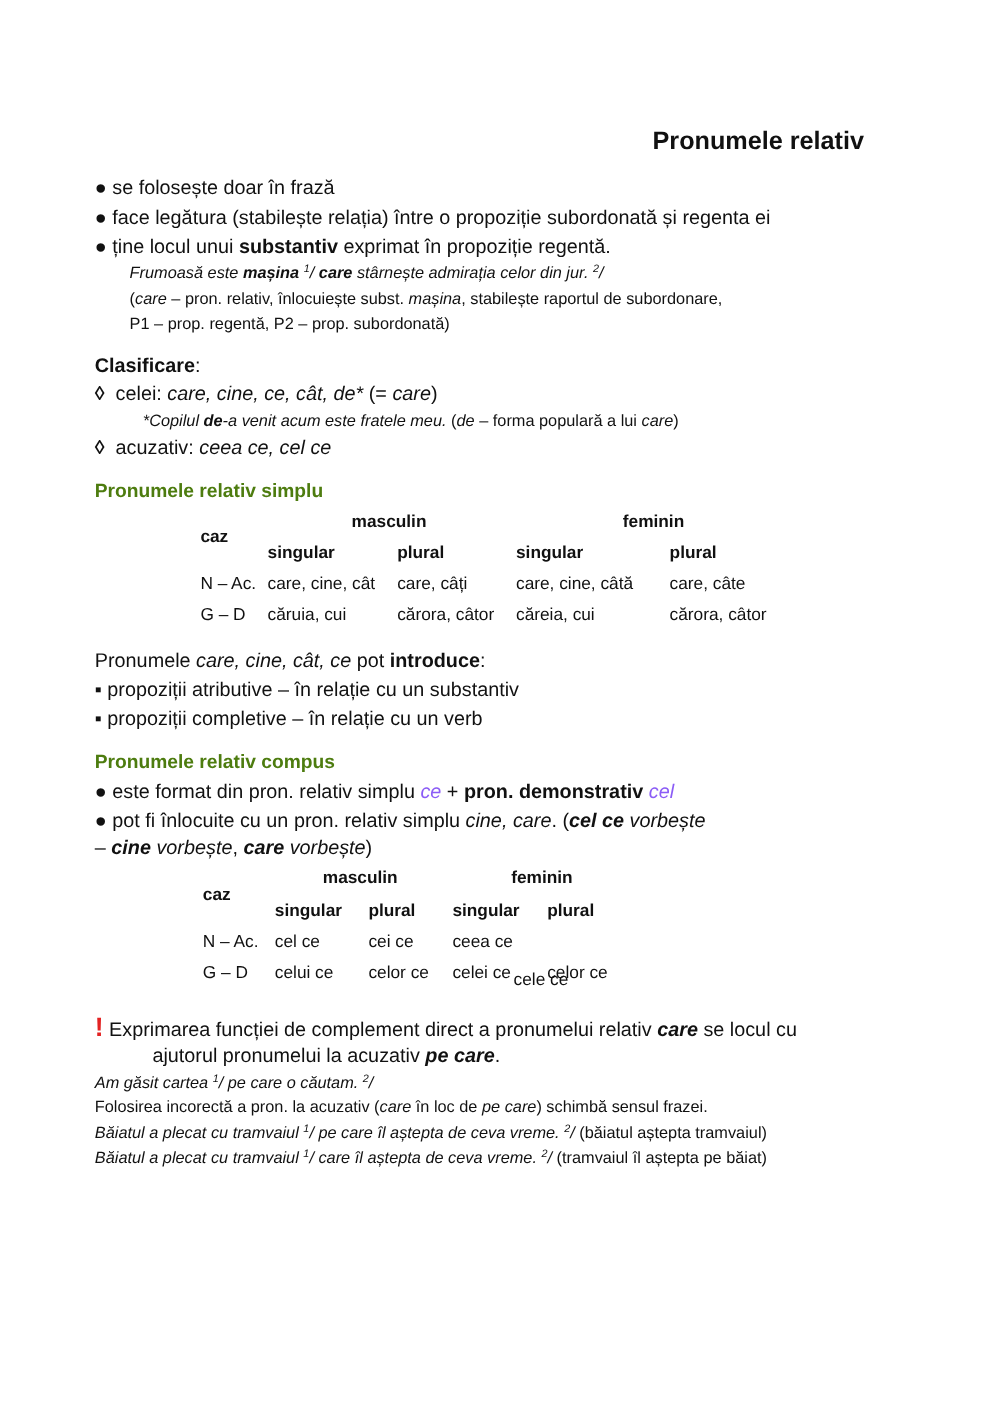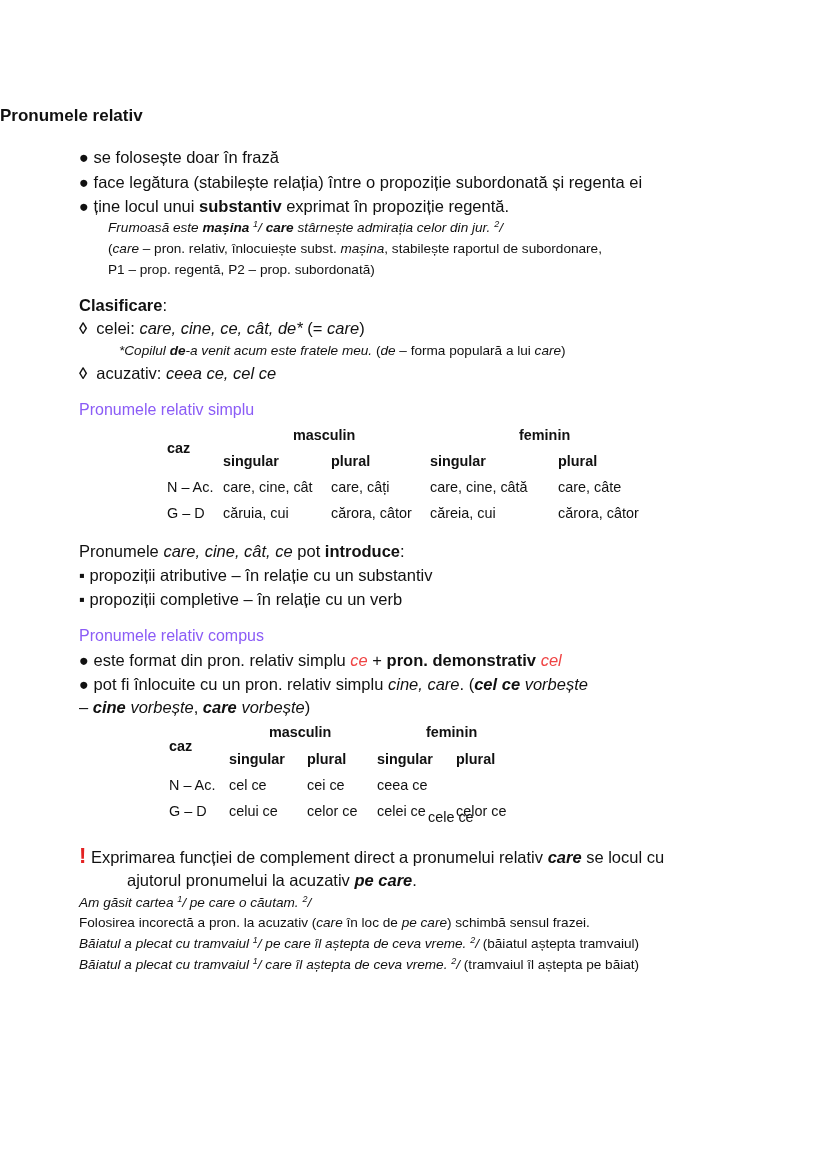--- a/index.html
+++ b/index.html
@@ -3,27 +3,27 @@
 <meta charset="utf-8">
 <style>
   html, body { margin: 0; padding: 0; background: #ffffff; }
   body {
     width: 828px; height: 1171px; position: relative; overflow: hidden;
     font-family: "Liberation Sans", "DejaVu Sans", sans-serif;
     color: #111111;
   }
   .page { position: absolute; left: 0; top: 0; width: 828px; height: 1171px; }
   .abs { position: absolute; white-space: nowrap; }
-  .title { font-size: 17px; font-weight: bold; left: 0; width: 720px; text-align: left; top: 106px; }
+  .title { font-size: 21px; font-weight: bold; left: 0; width: 720px; text-align: right; top: 106px; }
   .l17 { font-size: 16.5px; }
   .l14 { font-size: 13.6px; }
   .it { font-style: italic; }
   .b { font-weight: bold; }
-  .orange { color: #ef4444; font-style: italic; }
-  .hdr { font-size: 16px; font-weight: normal; color: #8b5cf6; }
+  .orange { color: #8b5cf6; font-style: italic; }
+  .hdr { font-size: 16px; font-weight: bold; color: #4d7c0f; }
   .red { color: #e32222; font-weight: bold; font-size: 22px; }
   sup { font-size: 9px; vertical-align: 5px; }
   .tbl { position: absolute; font-size: 14.4px; }
   .tbl .c { position: absolute; white-space: nowrap; }
   .tbl .bh { font-weight: bold; }
 </style>
 </head>
 <body>
 
 <div class="page">

